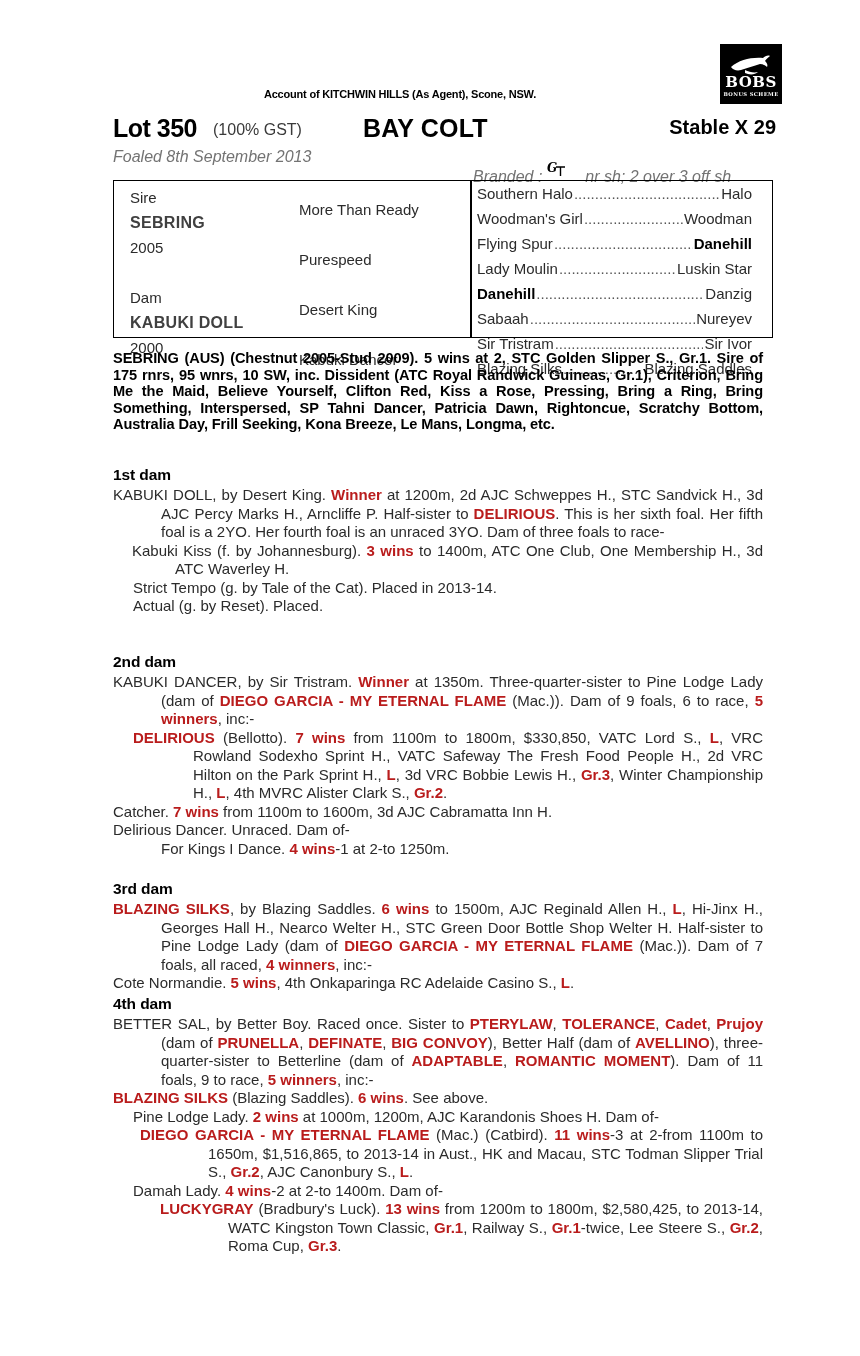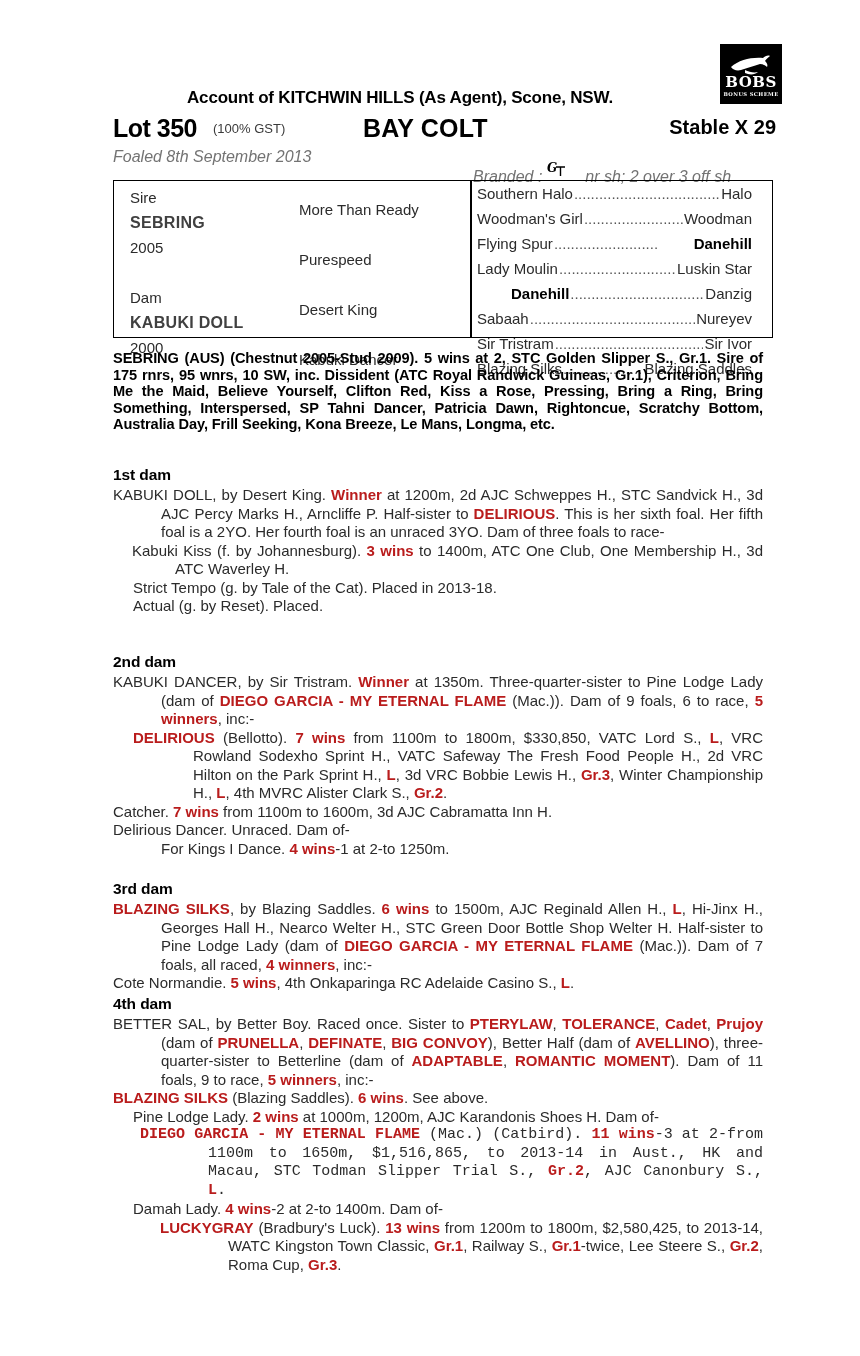--- a/index.html
+++ b/index.html
@@ -39,21 +39,21 @@
     height: 100%;
     position: relative;
   }
   .logo-svg { display:block; width:100%; height:100%; }
 
   .account-line {
     position: absolute;
     left: 0; right: 0;
     top: 88px;
     text-align: center;
-    font-size: 17px;
+    font-size: 11px;
     font-weight: bold;
     letter-spacing: -0.2px;
     padding-right: 60px;
   }
   .title-row {
     position: absolute;
     left: 113px;
     right: 84px;
     top: 114px;
     height: 30px;
@@ -63,21 +63,21 @@
     left: 0;
     top: 0;
     font-size: 25px;
     font-weight: bold;
     letter-spacing: -0.5px;
   }
   .gst-label {
     position: absolute;
     left: 100px;
     top: 7px;
-    font-size: 13px;
+    font-size: 16px;
     color: #3a3a3a;
   }
   .colour-sex {
     position: absolute;
     left: 250px;
     top: 0px;
     font-size: 25px;
     font-weight: bold;
     letter-spacing: 0.2px;
   }
@@ -174,21 +174,21 @@
   .leader-row .dots {
     flex: 1 1 auto;
     overflow: hidden;
     white-space: nowrap;
     font-size: 15px;
     letter-spacing: 0px;
     color: #555;
     margin: 0 1px;
   }
   .leader-row .rname { flex: 0 0 auto; }
-  .bold-ped { font-weight: bold; color:#000;margin-left:34px; }
+  .bold-ped { font-weight: bold; color:#000; }
 
   
   .sire-blurb {
     position: absolute;
     left: 113px;
     top: 350px;
     width: 650px;
     font-size: 14.6px;
     font-weight: bold;
     line-height: 16.6px;
@@ -213,21 +213,21 @@
     text-indent: 0;
   }
   .p b, .p strong { color: #b91c1c; font-weight: bold; }
   .ind0 { padding-left: 0; text-indent: 0; }
   
   .hang1 { padding-left: 48px; text-indent: -48px; }
   .hang2 { padding-left: 62px; text-indent: -43px; }
   .hang3 { padding-left: 48px; text-indent: -28px; }
   .hang4 { padding-left: 80px; text-indent: -60px; }
   .hang5 { padding-left: 62px; text-indent: -62px; }
-  .hang6 { padding-left: 95px; text-indent: -75px; font-family: Liberation Mono, monospace; }
+  .hang6 { padding-left: 95px; text-indent: -75px; }
 
   .d1 { top: 466px; }
   .d2 { top: 653px; }
   .d3 { top: 880px; }
   .d4 { top: 995px; }
 </style>
 </head>
 <body>
 
 <div class="page">
@@ -335,21 +335,21 @@
         </div>
       </div>
   </div>
 
   <div class="sire-blurb">SEBRING (AUS) (Chestnut 2005-Stud 2009). 5 wins at 2, STC Golden Slipper S., Gr.1. Sire of 175 rnrs, 95 wnrs, 10 SW, inc. Dissident (ATC Royal Randwick Guineas, Gr.1), Criterion, Bring Me the Maid, Believe Yourself, Clifton Red, Kiss a Rose, Pressing, Bring a Ring, Bring Something, Interspersed, SP Tahni Dancer, Patricia Dawn, Rightoncue, Scratchy Bottom, Australia Day, Frill Seeking, Kona Breeze, Le Mans, Longma, etc.</div>
 
   <div class="dam-block d1">
     <div class="dam-head">1st dam</div>
     <p class="p hang1">KABUKI DOLL, by Desert King. <b>Winner</b> at 1200m, 2d AJC Schweppes H., STC Sandvick H., 3d AJC Percy Marks H., Arncliffe P. Half-sister to <b>DELIRIOUS</b>. This is her sixth foal. Her fifth foal is a 2YO. Her fourth foal is an unraced 3YO. Dam of three foals to race-</p>
     <p class="p hang2">Kabuki Kiss (f. by Johannesburg). <b>3 wins</b> to 1400m, ATC One Club, One Membership H., 3d ATC Waverley H.</p>
-    <p class="p hang3">Strict Tempo (g. by Tale of the Cat). Placed in 2013-18.</p>
+    <p class="p hang3">Strict Tempo (g. by Tale of the Cat). Placed in 2013-14.</p>
     <p class="p hang3">Actual (g. by Reset). Placed.</p>
   </div>
 
   <div class="dam-block d2">
     <div class="dam-head">2nd dam</div>
     <p class="p hang1">KABUKI DANCER, by Sir Tristram. <b>Winner</b> at 1350m. Three-quarter-sister to Pine Lodge Lady (dam of <b>DIEGO GARCIA - MY ETERNAL FLAME</b> (Mac.)). Dam of 9 foals, 6 to race, <b>5 winners</b>, inc:-</p>
     <p class="p hang4"><b>DELIRIOUS</b> (Bellotto). <b>7 wins</b> from 1100m to 1800m, $330,850, VATC Lord S., <b>L</b>, VRC Rowland Sodexho Sprint H., VATC Safeway The Fresh Food People H., 2d VRC Hilton on the Park Sprint H., <b>L</b>, 3d VRC Bobbie Lewis H., <b>Gr.3</b>, Winter Championship H., <b>L</b>, 4th MVRC Alister Clark S., <b>Gr.2</b>.</p>
     <p class="p ind0">Catcher. <b>7 wins</b> from 1100m to 1600m, 3d AJC Cabramatta Inn H.</p>
     <p class="p ind0">Delirious Dancer. Unraced. Dam of-</p>
     <p class="p hang5" style="padding-left:48px;text-indent:0;">For Kings I Dance. <b>4 wins</b>-1 at 2-to 1250m.</p>

